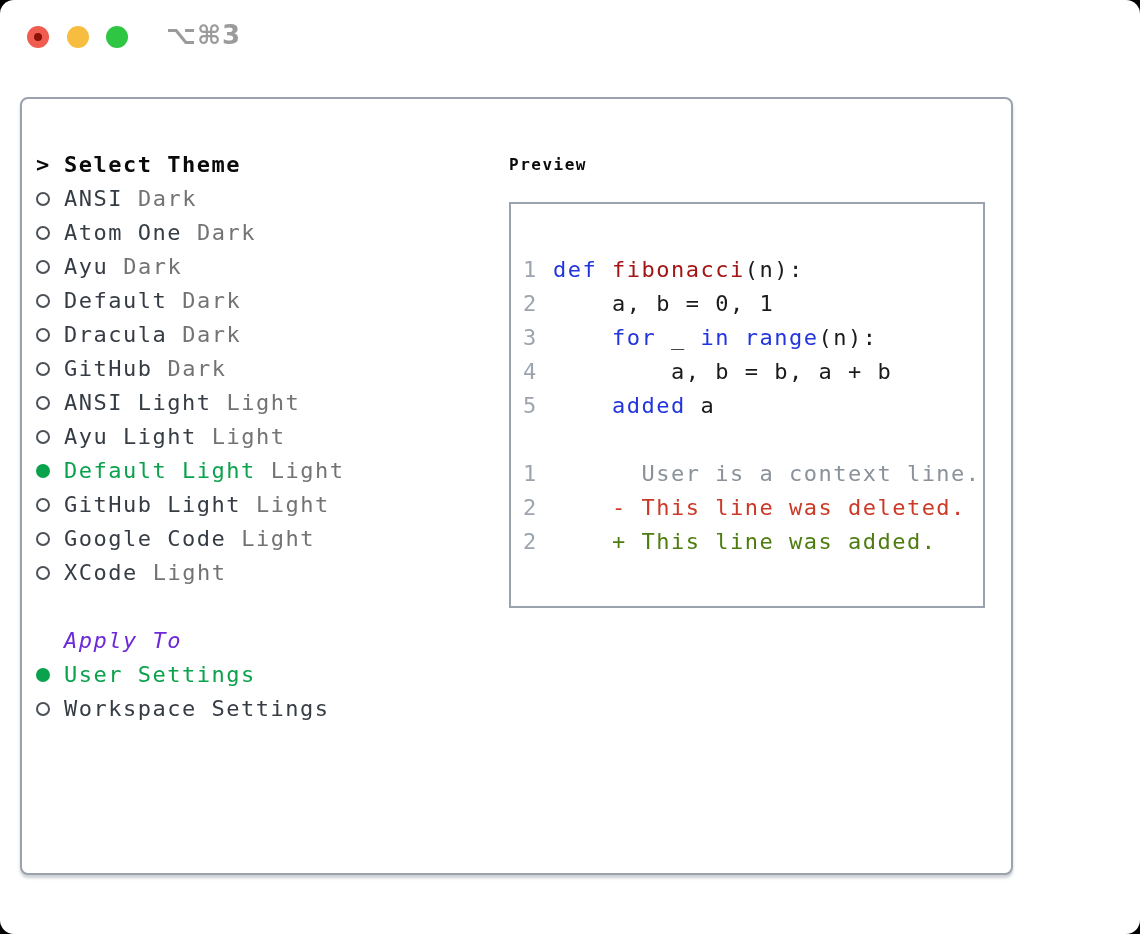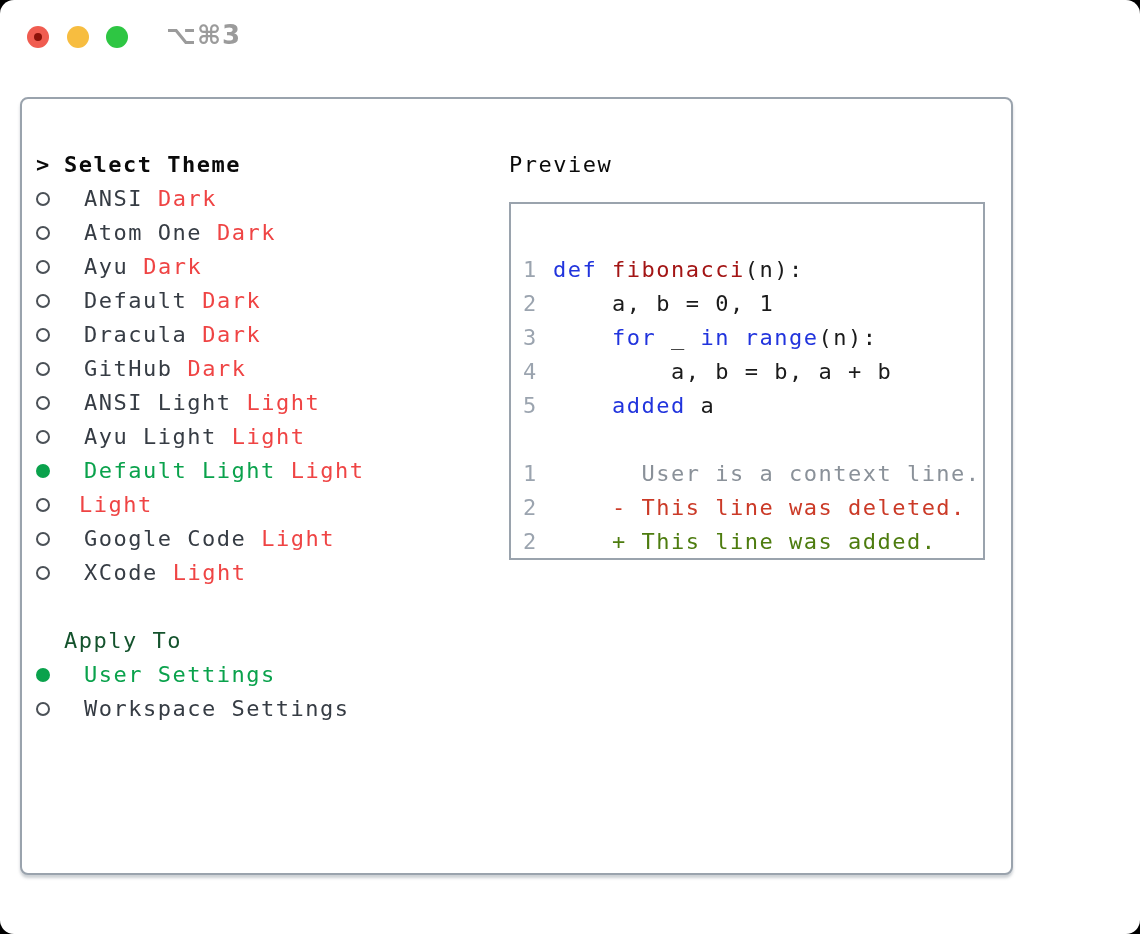--- a/index.html
+++ b/index.html
@@ -21,29 +21,29 @@
   .panel-inner{position:absolute;inset:0;}
   
   .left-col{position:absolute;left:14px;top:49px;width:460px;
             font-size:22px;line-height:34px;letter-spacing:1.5px;color:#363c44;}
   .row{display:flex;align-items:center;height:34px;}
   .gutter{width:28px;flex:0 0 28px;display:flex;align-items:center;}
   .cursor{color:#0a0a0a;font-weight:bold;}
   .hdr{font-weight:bold;color:#0a0a0a;}
   .radio{width:14px;height:14px;box-sizing:border-box;border:2px solid #4b5157;border-radius:50%;}
   .radio.selected{background:#0aa24c;border-color:#0aa24c;}
-  .opt-label{color:#363c44;margin-left:20px;}
+  .opt-label{color:#363c44;}
   .opt-label.selected{color:#0aa24c;}
-  .opt-variant{color:#ef4444;margin-left:15px;}
+  .opt-variant{color:#737373;margin-left:15px;}
   .spacer{height:34px;}
   .hint{color:#9ba4af;}
   
   .right-col{position:absolute;left:487px;top:49px;}
-  .preview-title{font-size:22px;line-height:34px;letter-spacing:1.5px;font-weight:normal;color:#0a0a0a;}
-  .preview-box{margin-top:20px;width:476px;height:358px;box-sizing:border-box;
+  .preview-title{font-size:16px;line-height:34px;letter-spacing:1.5px;font-weight:bold;color:#0a0a0a;}
+  .preview-box{margin-top:20px;width:476px;height:406px;box-sizing:border-box;
                border:2px solid #9aa3ad;background:#fff;padding:49px 0 0 12px;overflow:hidden;}
   .pline{white-space:pre;font-size:22px;line-height:34px;height:34px;letter-spacing:1.5px;}
   .lnum{display:inline-block;width:30px;color:#9ba4af;}
   .kw{color:#2134dd;}
   .fn{color:#a31515;}
   .pl{color:#1b1b1b;}
   .ctx{color:#8a9199;}
   .del{color:#cb3a27;text-align:center;}
   .add{color:#4d7c0f;}
 </style>
@@ -131,20 +131,21 @@
           <span class="gutter">
               <span class="radio selected"></span>
             </span>
           <span class="opt-label selected">Default Light</span>
           <span class="opt-variant">Light</span>
         </div>
         <div class="row">
           <span class="gutter">
               <span class="radio"></span>
             </span>
+          <span class="opt-label">GitHub Light</span>
           <span class="opt-variant">Light</span>
         </div>
         <div class="row">
           <span class="gutter">
               <span class="radio"></span>
             </span>
           <span class="opt-label">Google Code</span>
           <span class="opt-variant">Light</span>
         </div>
         <div class="row">
@@ -152,21 +153,21 @@
               <span class="radio"></span>
             </span>
           <span class="opt-label">XCode</span>
           <span class="opt-variant">Light</span>
         </div>
 
         <div class="spacer"></div>
 
         <div class="row">
           <span class="gutter"></span>
-          <span style="color:#14532d;">Apply To</span>
+          <span style="color:#6d28d9;font-style:italic;">Apply To</span>
         </div>
         <div class="row">
           <span class="gutter">
               <span class="radio selected"></span>
             </span>
           <span class="opt-label selected">User Settings</span>
         </div>
         <div class="row">
           <span class="gutter">
               <span class="radio"></span>

